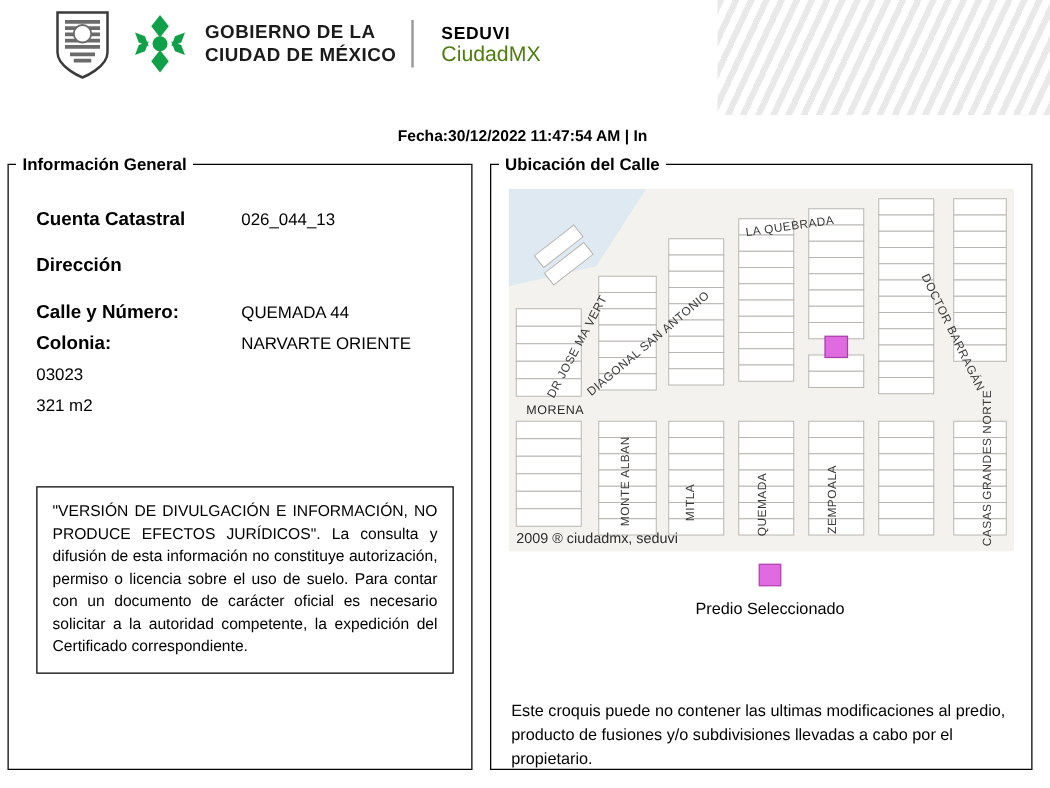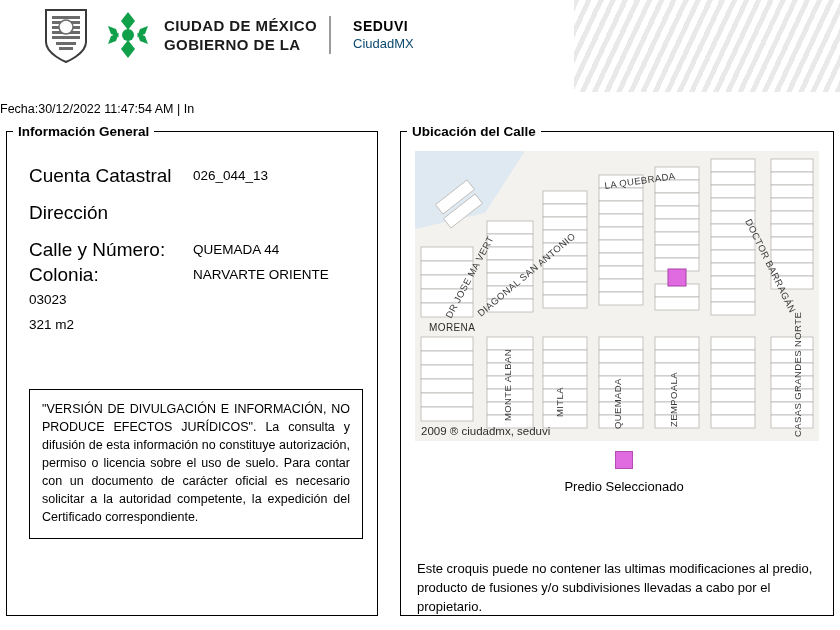--- a/index.html
+++ b/index.html
@@ -60,53 +60,53 @@
     padding-left: 12px;
     line-height: 17px;
   }
   .seduvi .s1 {
     font-weight: bold;
     font-size: 14px;
     color: #000000;
     letter-spacing: .5px;
   }
   .seduvi .s2 {
-    font-size: 13px;
-    color: #0c4a6e;
+    font-size: 17px;
+    color: #4d7c0f;
   }
 
   
   .hatch {
     position: absolute;
     right: 0;
     top: 0;
     width: 266px;
     height: 92px;
     background-image:
       repeating-linear-gradient(115deg,
         #e9e9e9 0px, #e9e9e9 5px,
         #ffffff 5px, #ffffff 11px);
   }
 
   
   .fecha-bar {
-    text-align: left;
+    text-align: center;
     font-size: 12.5px;
     padding: 10px 4px 8px 0;
     white-space: nowrap;
     overflow: hidden;
+    font-weight: bold;
   }
 
   
   .panels {
     display: flex;
     gap: 14px;
     padding: 0 6px;
     align-items: flex-start;
-    justify-content: space-between;
   }
   fieldset.panel {
     border: 1px solid #000000;
     margin: 0;
     padding: 0 0 8px 0;
     position: relative;
   }
   fieldset.panel > legend {
     font-weight: bold;
     font-size: 13.5px;
@@ -127,22 +127,22 @@
   
   .info-body {
     padding: 26px 0 0 22px;
   }
   .row {
     display: flex;
     margin-bottom: 4px;
     line-height: 21px;
   }
   .row .lbl {
-    font-weight: normal;
-    font-size: 19px;
+    font-weight: bold;
+    font-size: 15px;
     width: 164px;
     flex: 0 0 164px;
   }
   .row .val {
     font-size: 13.5px;
   }
   .row.spaced { margin-bottom: 16px; }
   .row.title-only .lbl { width: auto; flex: none; }
 
   .disclaimer {
@@ -240,22 +240,22 @@
             <path d="M26 31 L33 40 L26 49 L19 40 Z"></path>
             <path d="M6 17 L14 20 L17 28 L9 25 Z"></path>
             <path d="M46 17 L38 20 L35 28 L43 25 Z"></path>
             <path d="M6 35 L14 32 L17 24 L9 27 Z"></path>
             <path d="M46 35 L38 32 L35 24 L43 27 Z"></path>
             <circle cx="26" cy="26" r="6"></circle>
           </g>
         </svg>
       </div>
       <div class="gob-text">
+        <div>GOBIERNO DE LA</div>
         <div>CIUDAD DE MÉXICO</div>
-        <div>GOBIERNO DE LA</div>
       </div>
       <div class="seduvi">
         <div class="s1">SEDUVI</div>
         <div class="s2">CiudadMX</div>
       </div>
     </div>
 
   </div>
   <div class="hatch"></div>
 </div>

